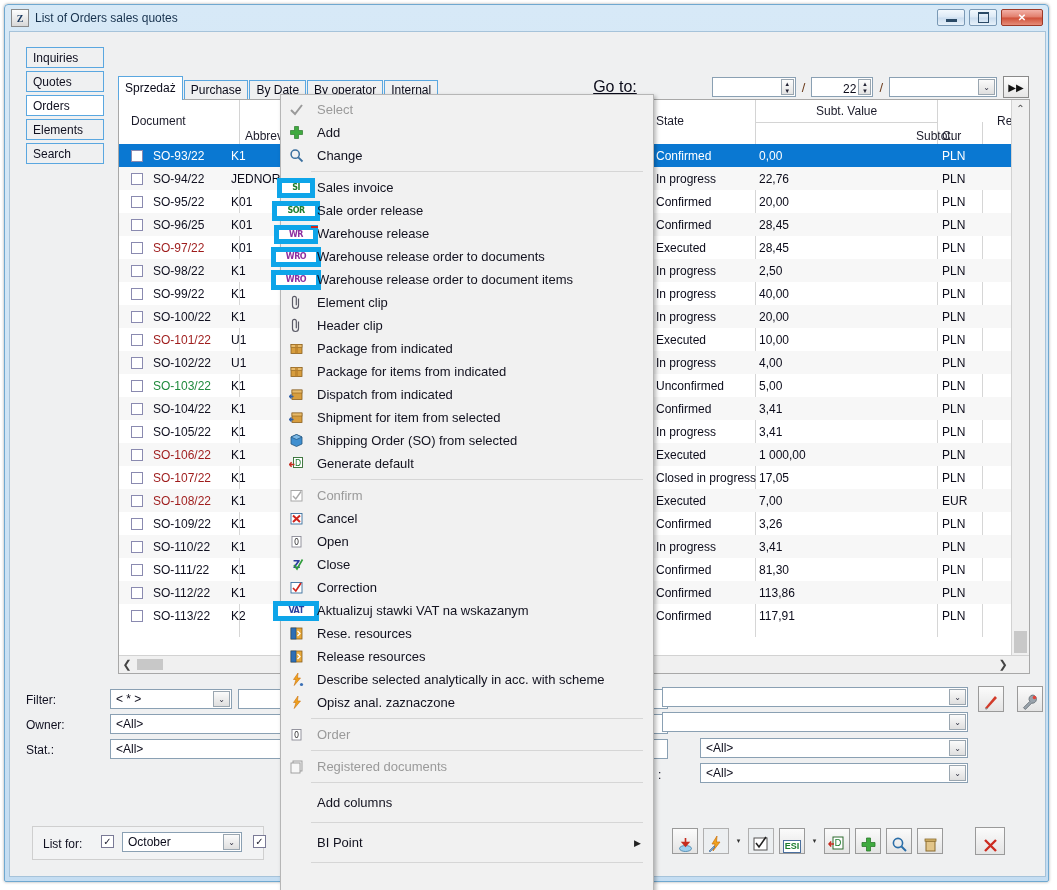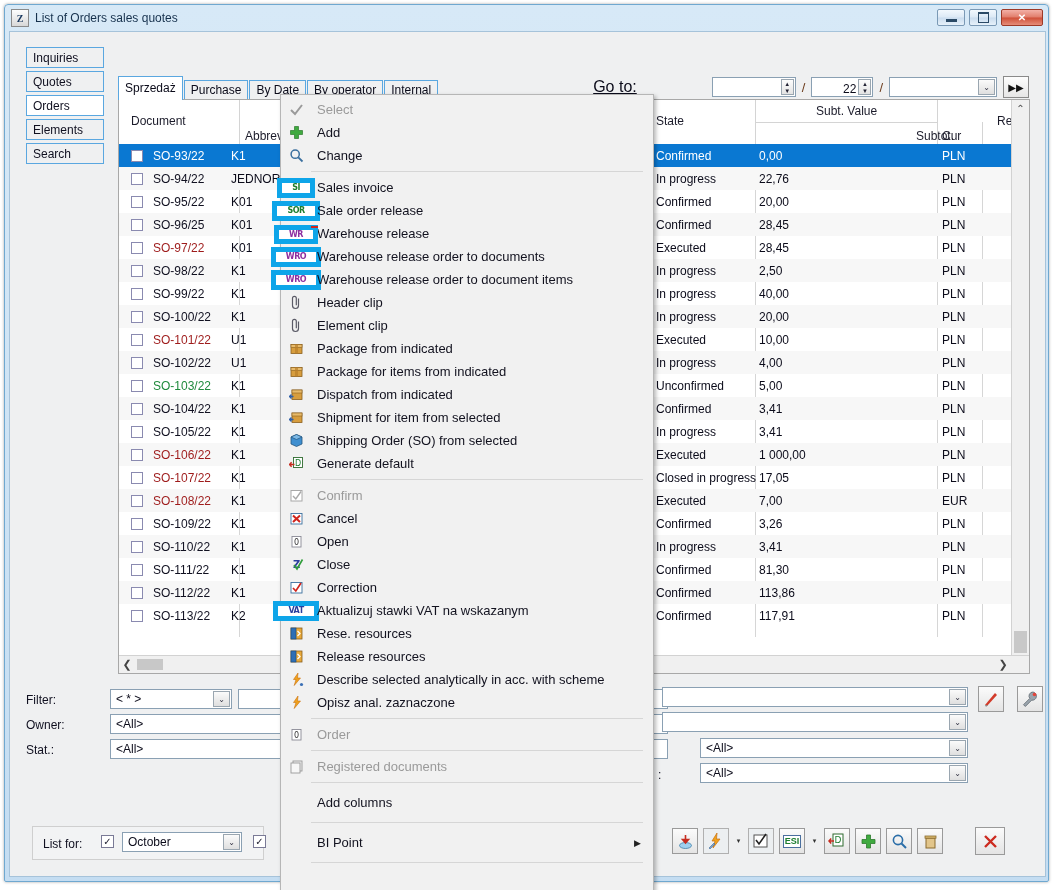--- a/index.html
+++ b/index.html
@@ -215,21 +215,21 @@
   }
   .combo {
     position:absolute; height:20px; border:1px solid #8aa0b3; background:#fff;
     box-sizing:border-box; display:flex; align-items:center; padding-left:5px;
     font-size:12px;
   }
 
   .tool-btn {
     width:26px; height:26px; border:1px solid #9a9a9a;
     background: linear-gradient(180deg,#fbfbfb,#e4e4e4);
-    display:flex; align-items:center; justify-content:center;
+    display:flex; align-items:flex-end; justify-content:center;
     box-sizing:border-box;
   }
   .tool-btn.flat { background:#eceff1; border-color:#b0b0b0; }
   .mini-arrow { width:9px; height:26px; display:flex; align-items:center; justify-content:center; font-size:7px; color:#333; }
 
   .groupbox {
     position:absolute; border:1px solid #cfcfcf; background:#f2f3f4;
     box-sizing:border-box;
   }
   .chk {
@@ -729,29 +729,29 @@
               <span class="badge p">WRO</span>
             </span>
             <span class="txt">Warehouse release order to document items</span>
           </div>
           <div class="mi">
             <span class="ico">
               <svg width="15" height="15" viewBox="0 0 15 15">
                 <path d="M9.5 3.5 v7 a3 3 0 0 1 -6 0 v-7.2 a1.9 1.9 0 0 1 3.8 0 v7" fill="none" stroke="#5a5a66" stroke-width="1.2"></path>
               </svg>
             </span>
+            <span class="txt">Element clip</span>
+          </div>
+          <div class="mi">
+            <span class="ico">
+              <svg width="15" height="15" viewBox="0 0 15 15">
+                <path d="M9.5 3.5 v7 a3 3 0 0 1 -6 0 v-7.2 a1.9 1.9 0 0 1 3.8 0 v7" fill="none" stroke="#5a5a66" stroke-width="1.2"></path>
+              </svg>
+            </span>
             <span class="txt">Header clip</span>
-          </div>
-          <div class="mi">
-            <span class="ico">
-              <svg width="15" height="15" viewBox="0 0 15 15">
-                <path d="M9.5 3.5 v7 a3 3 0 0 1 -6 0 v-7.2 a1.9 1.9 0 0 1 3.8 0 v7" fill="none" stroke="#5a5a66" stroke-width="1.2"></path>
-              </svg>
-            </span>
-            <span class="txt">Element clip</span>
           </div>
           <div class="mi">
             <span class="ico">
               <svg width="15" height="15" viewBox="0 0 15 15">
                 <rect x="2" y="3.5" width="11" height="9" fill="#d79d3e" stroke="#8a5f1d" stroke-width="0.8"></rect>
                 <rect x="2" y="3.5" width="11" height="3" fill="#e8bb6b" stroke="#8a5f1d" stroke-width="0.6"></rect>
                 <rect x="6" y="3.5" width="3" height="9" fill="#b97f2a" opacity=".7"></rect>
               </svg>
             </span>
             <span class="txt">Package from indicated</span>

